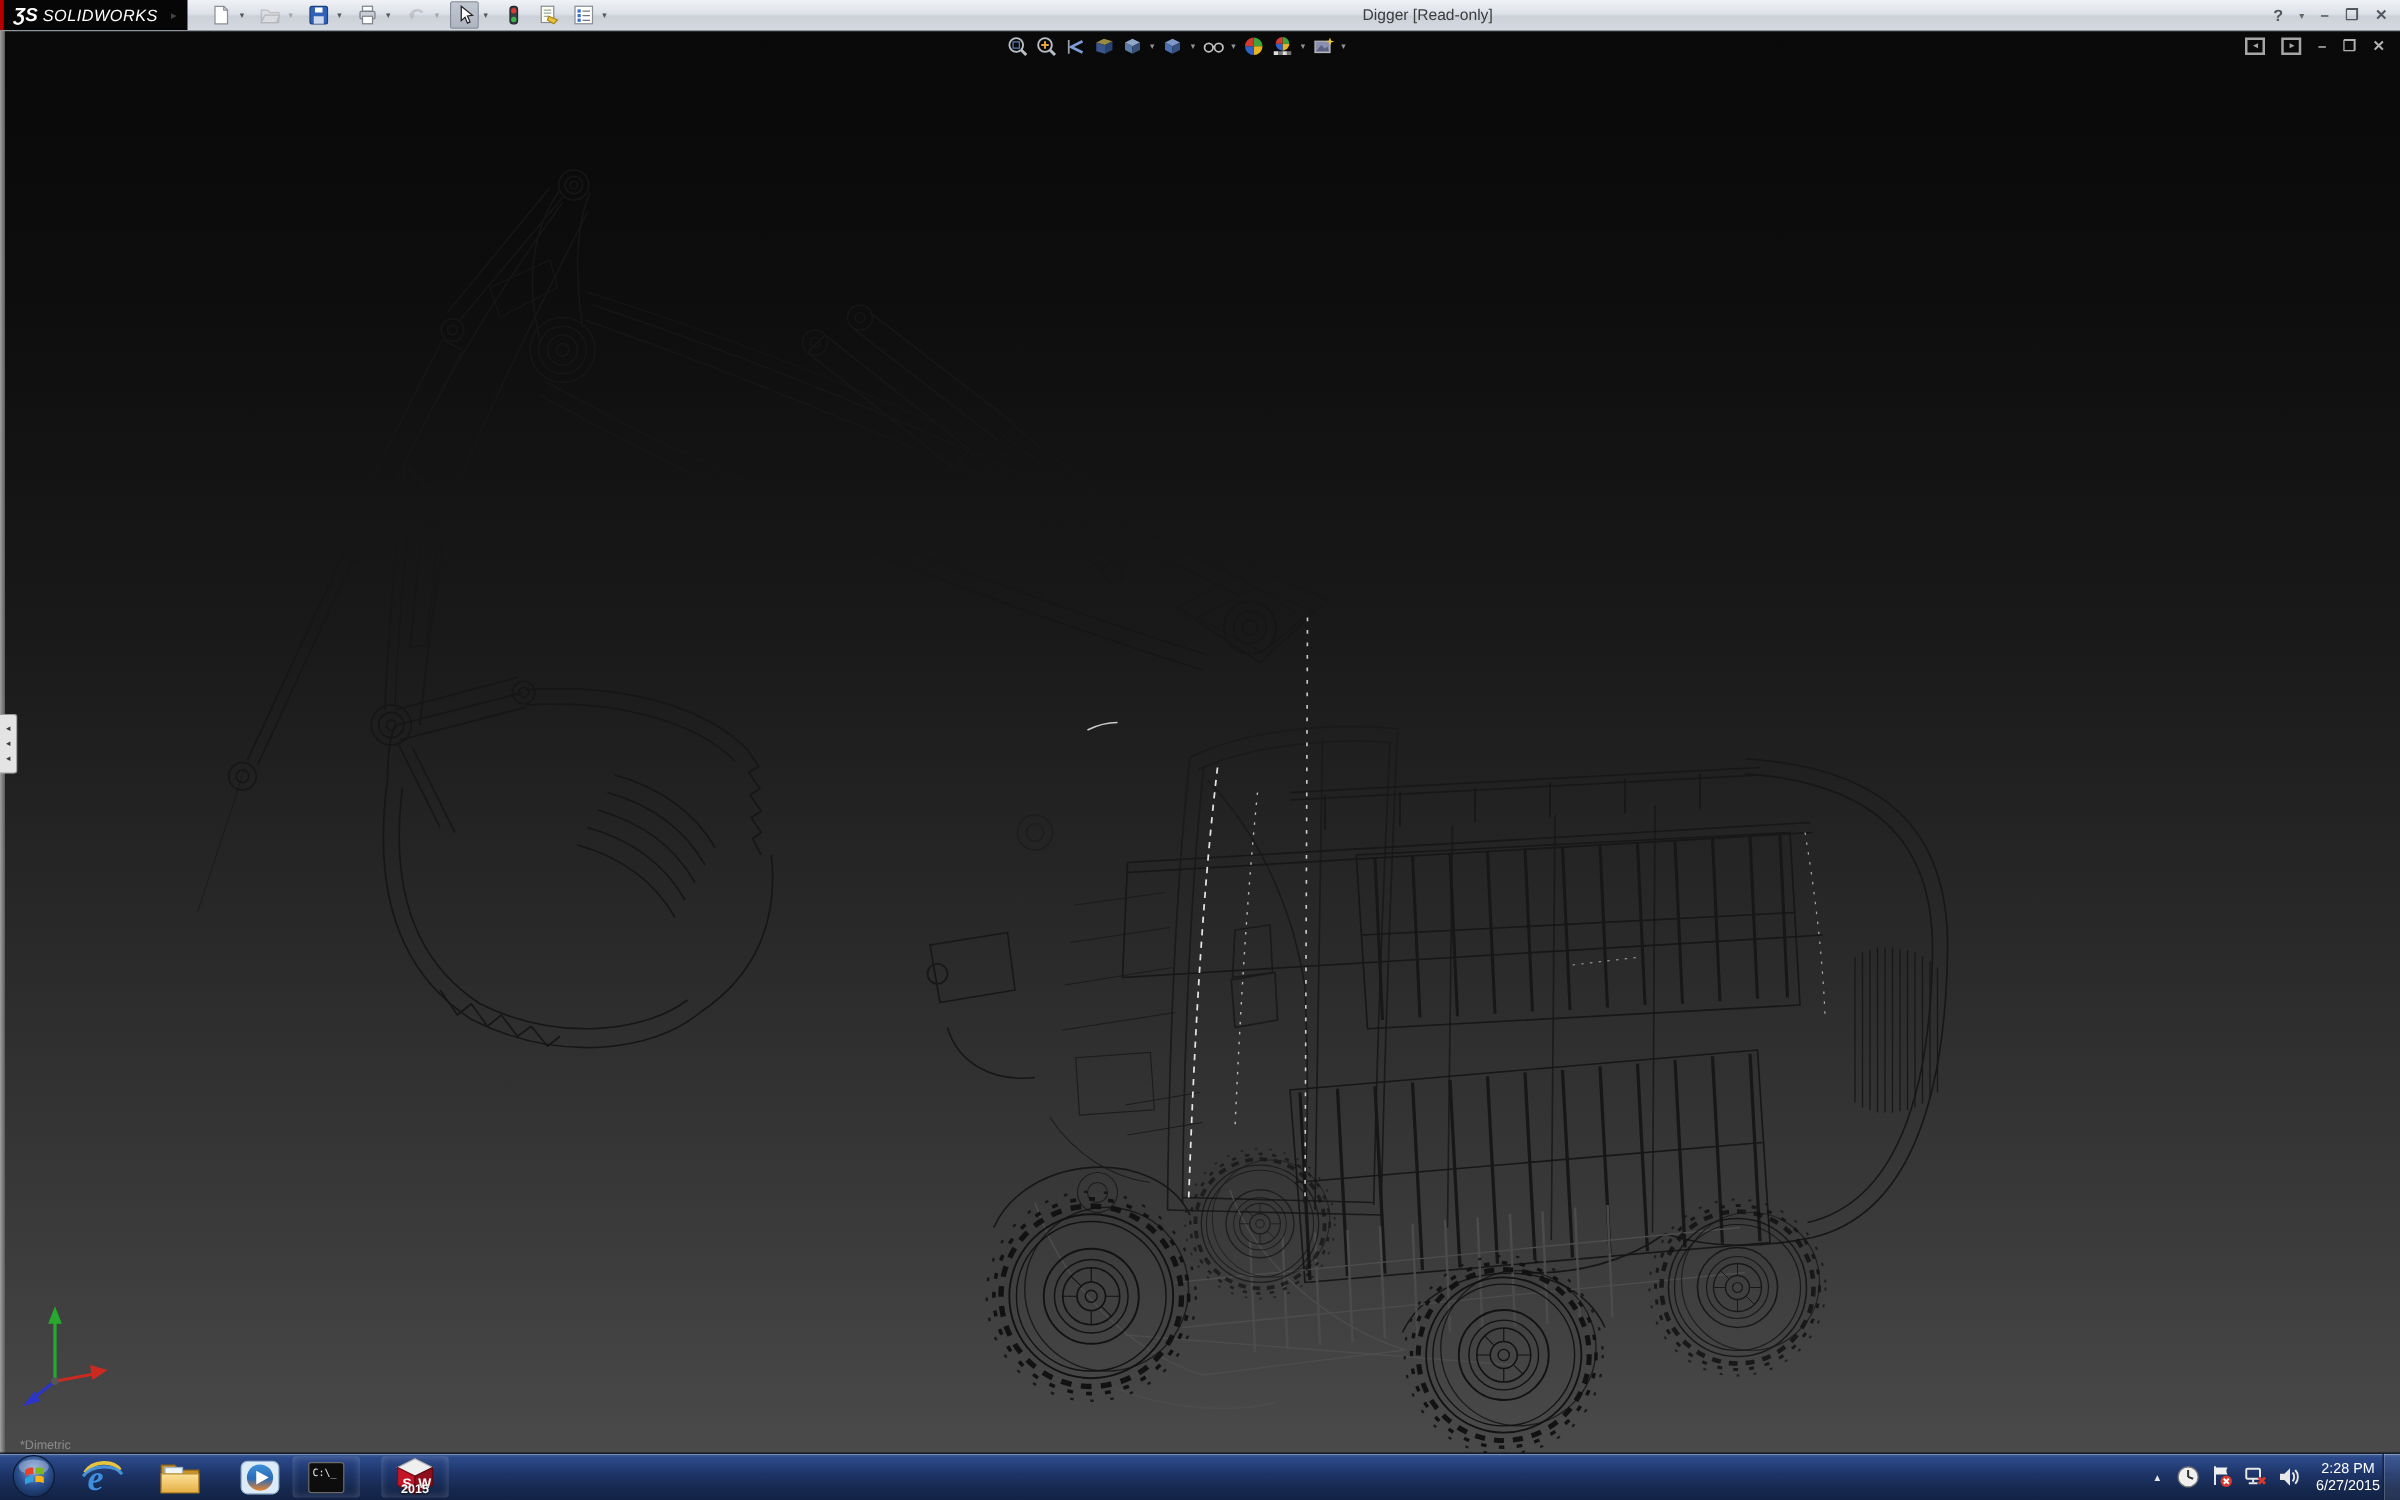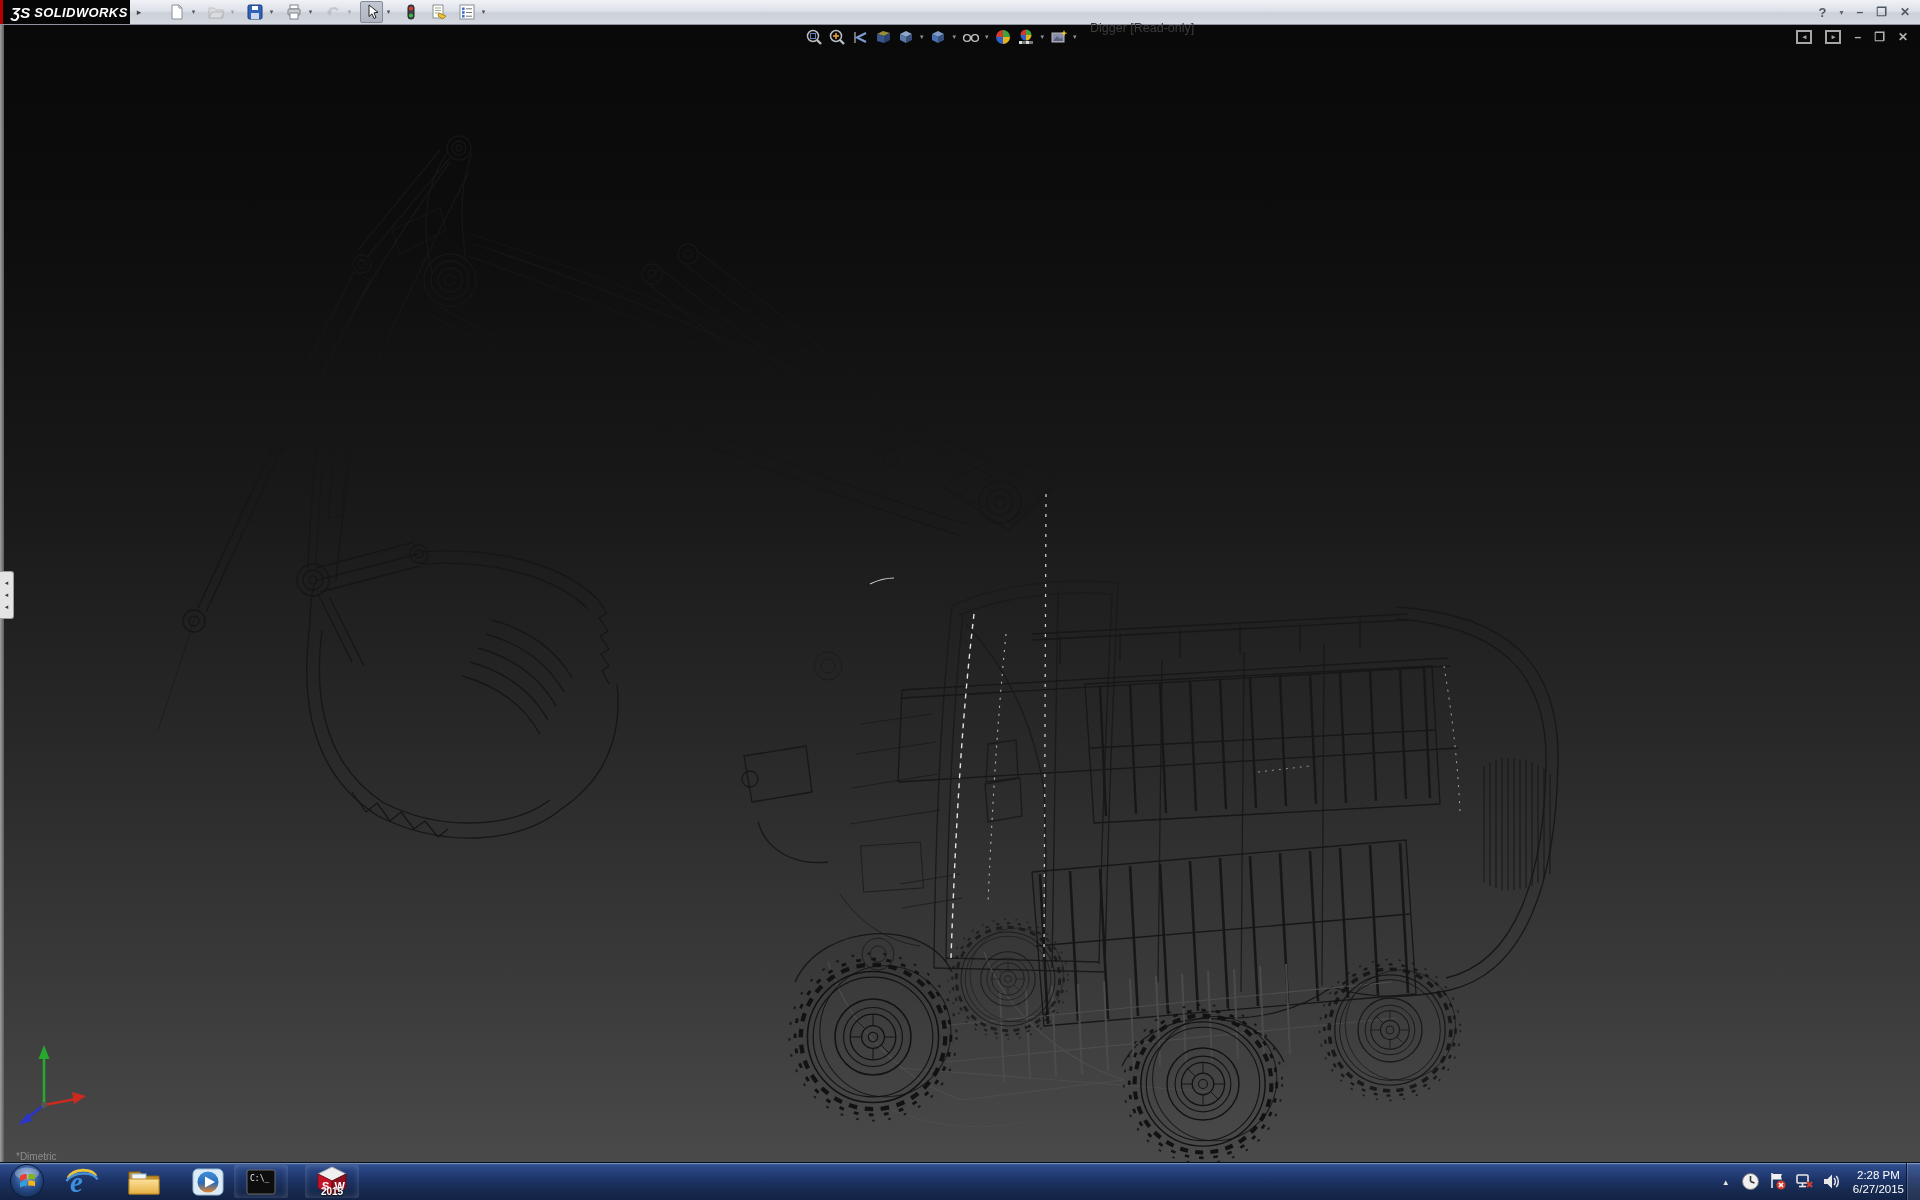--- a/index.html
+++ b/index.html
@@ -3,35 +3,35 @@
 <meta charset="utf-8">
 <style>
   html,body{margin:0;padding:0;background:#000;}
   #screen{position:relative;width:1920px;height:1200px;overflow:hidden;
     font-family:"Liberation Sans",sans-serif;background:#000;}
 
   
   .titlebar{position:absolute;top:0;left:0;width:1920px;height:24px;
     background:linear-gradient(#f0f2f6,#dde1e8 45%,#ccd1d9 55%,#d5dae1);
     border-bottom:1px solid #8e939b;z-index:30;}
-  .logo{position:absolute;left:0;top:0;width:130px;height:24px;background:#060606;
+  .logo{position:absolute;left:0;top:0;width:150px;height:24px;background:#060606;
     color:#fff;display:flex;align-items:center;padding-left:8px;box-sizing:border-box;
     border-left:3px solid #b50000;}
   .logo .mark{font-style:italic;font-weight:bold;font-size:15px;margin-right:4px;}
-  .logo .word{font-style:italic;font-weight:bold;font-size:13px;letter-spacing:.4px;}
+  .logo .word{font-style:italic;font-weight:normal;font-size:13px;letter-spacing:.4px;}
   .flyout{position:absolute;left:133px;top:4px;width:12px;height:16px;border:none;
     background:transparent;color:#444;font-size:9px;padding:0;cursor:pointer;}
   .main-toolbar{position:absolute;left:160px;top:1px;height:22px;display:flex;align-items:center;}
   .tbtn{width:21px;height:20px;display:flex;align-items:center;justify-content:center;
     margin-left:5px;border:1px solid transparent;}
   .tbtn.disabled{opacity:.42;filter:grayscale(.9);}
   .tbtn.active{background:linear-gradient(#c2c8d2,#aeb5c1);border:1px solid #848b97;border-radius:2px;}
   .dd{font-size:7px;color:#555;margin:0 1px;width:9px;text-align:center;}
   .dd.disabled{opacity:.4;}
-  .doc-title{position:absolute;left:1090px;top:5px;font-size:12.5px;color:#3c3c3c;margin-top:16px;}
+  .doc-title{position:absolute;left:1090px;top:5px;font-size:12.5px;color:#3c3c3c;}
   .win-controls{position:absolute;right:10px;top:0;height:24px;display:flex;align-items:center;gap:13px;color:#525861;}
   .win-controls .help{font-weight:bold;font-size:13px;}
   .win-controls .dd2{font-size:8px;color:#666;}
   .win-controls .wc{font-size:12px;font-weight:bold;}
 
   
   .viewport{position:absolute;top:24px;left:0;width:1920px;height:1139px;
     background:linear-gradient(180deg,#090909 0%,#0d0d0d 18%,#191919 42%,#2a2a2a 65%,#3b3b3b 85%,#464646 96%,#4a4a4a 100%);}
   svg.model{position:absolute;left:0;top:0;}
 

